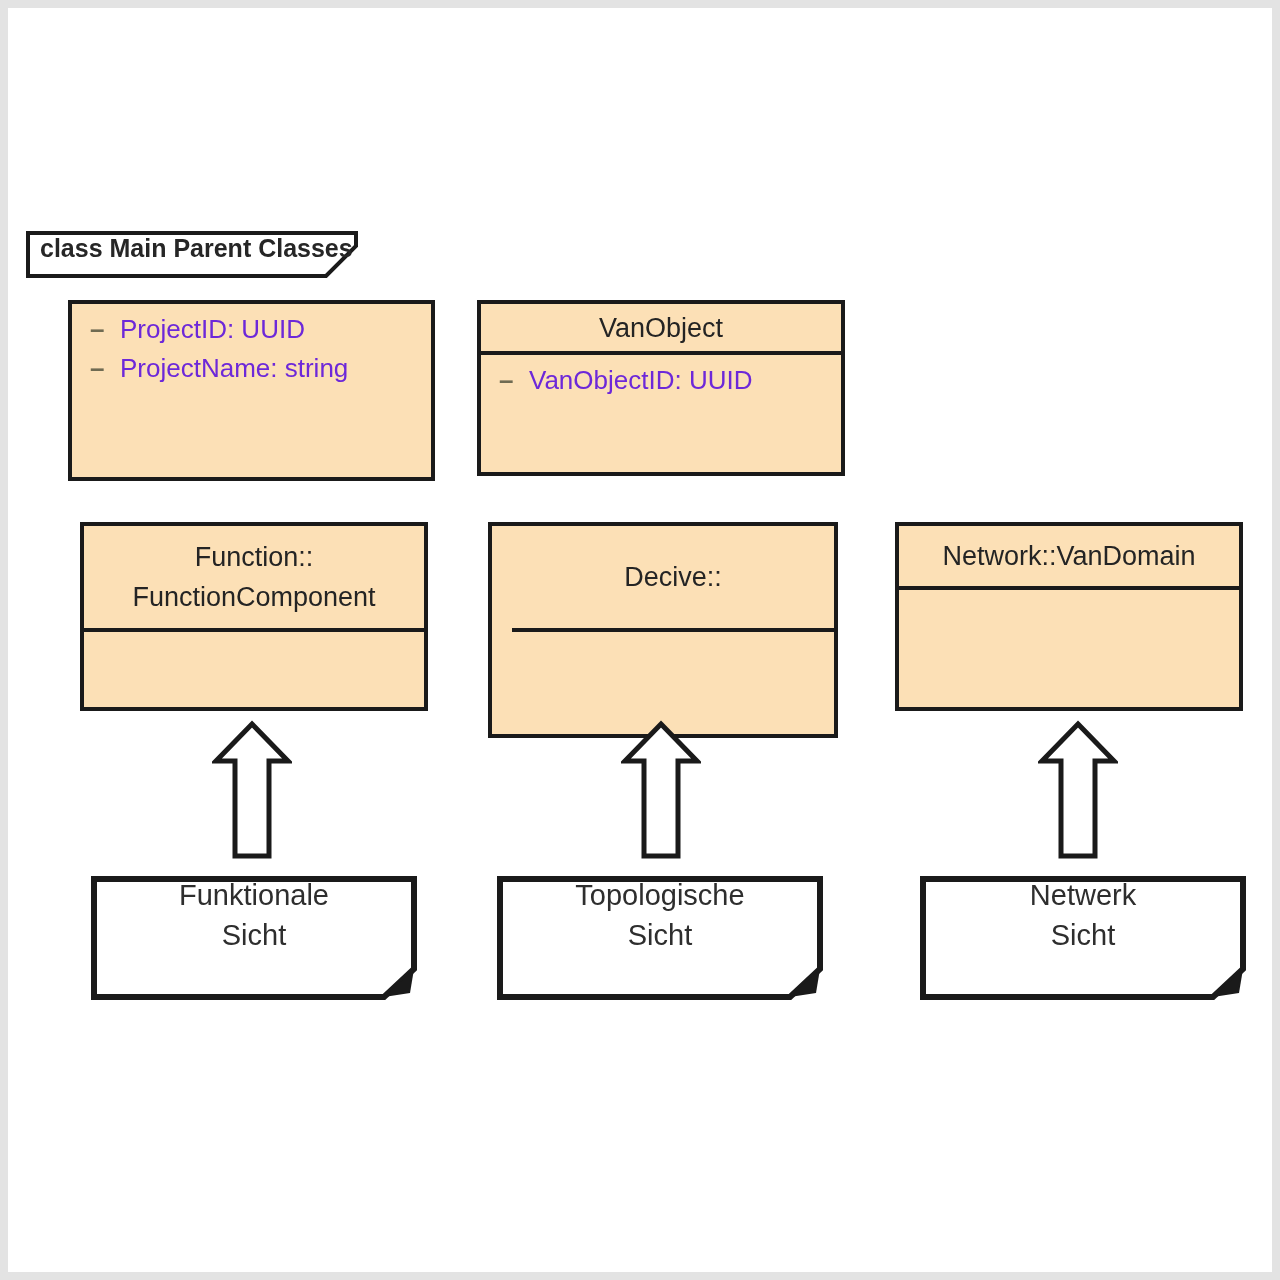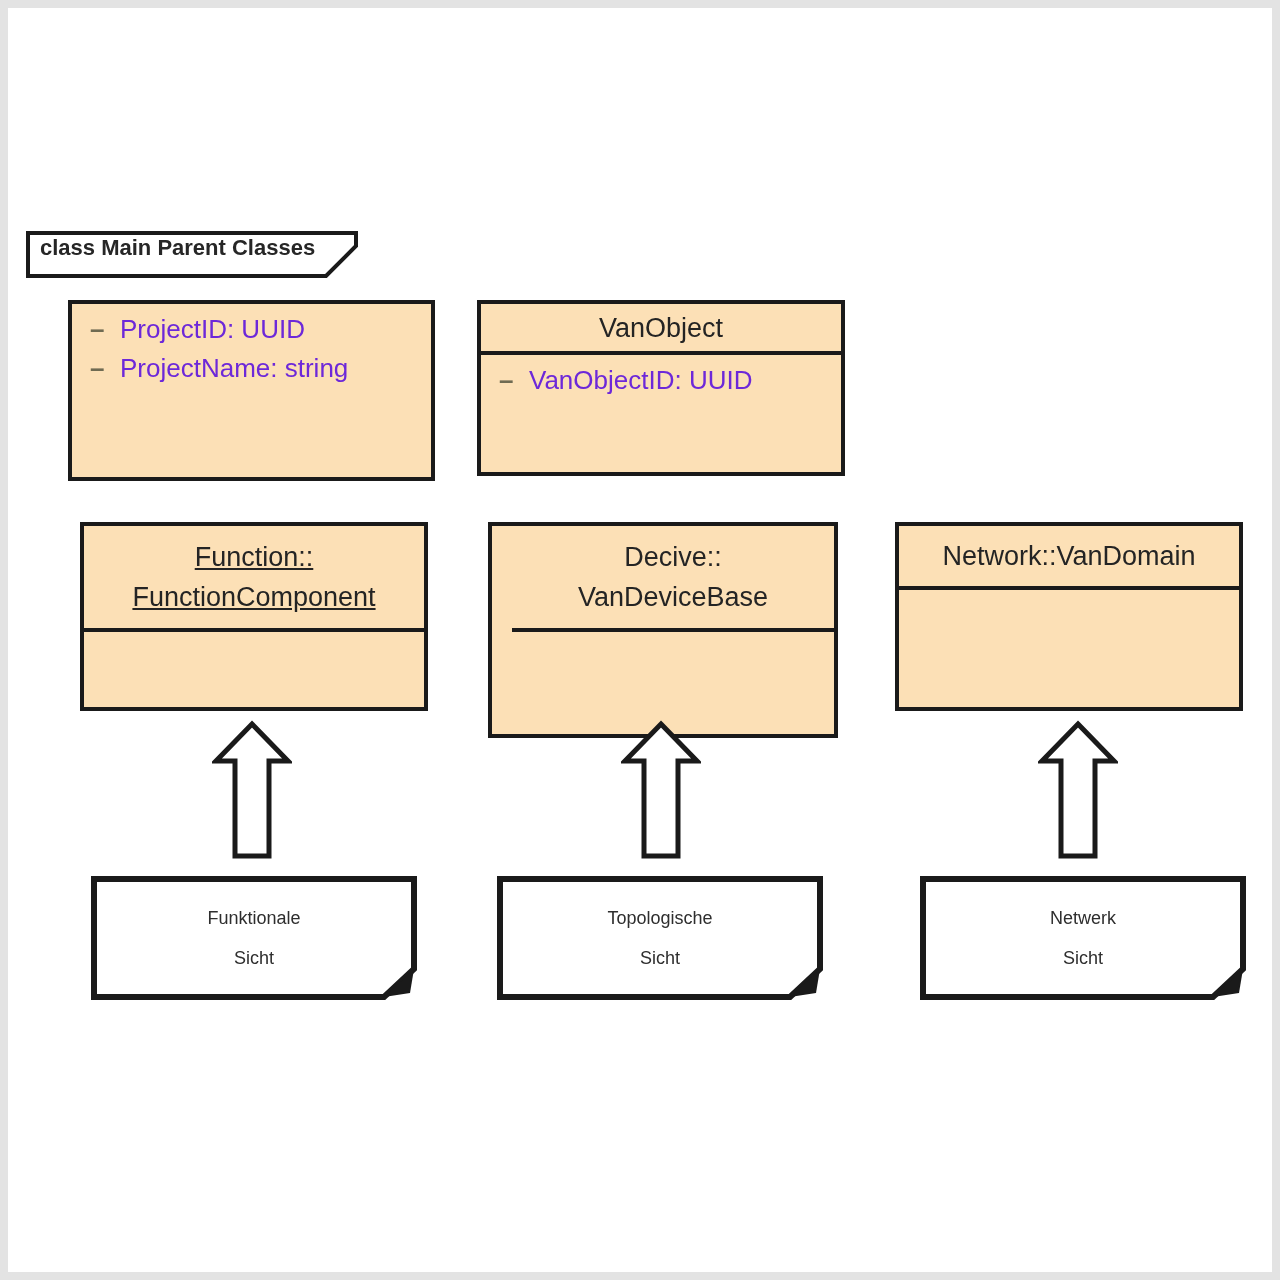--- a/index.html
+++ b/index.html
@@ -3,53 +3,53 @@
 <meta charset="utf-8">
 <style>
   html,body{margin:0;padding:0;background:#ffffff;}
   body{width:1280px;height:1280px;position:relative;font-family:"Liberation Sans",sans-serif;overflow:hidden;}
   .outer-frame{position:absolute;inset:0;border:8px solid #e3e3e3;pointer-events:none;z-index:50;}
 
   
   .frame-label{position:absolute;left:26px;top:231px;width:336px;height:50px;}
   .frame-label svg{position:absolute;left:0;top:0;}
   .frame-label .lbl-text{position:absolute;left:14px;top:0;height:34px;display:flex;align-items:center;
-    font-size:22px;font-weight:600;color:#262626;letter-spacing:0px;white-space:nowrap;}
+    font-size:25px;font-weight:600;color:#262626;letter-spacing:0px;white-space:nowrap;}
 
   
   .uml-class{position:absolute;background:#fce0b6;border:4px solid #1a1a1a;box-sizing:border-box;}
   .class-title{display:flex;flex-direction:column;align-items:center;justify-content:center;
     border-bottom:4px solid #1a1a1a;box-sizing:border-box;color:#242424;font-size:27px;line-height:40px;text-align:center;}
   .class-attrs{box-sizing:border-box;padding:10px 0 0 18px;}
   .attr-row{display:flex;align-items:baseline;height:39px;font-size:26px;}
   .attr-vis{color:#6f6b52;font-weight:700;width:30px;flex:0 0 30px;}
   .attr-text{color:#6d28d9;}
 
   .c-vanproject{left:68px;top:300px;width:367px;height:181px;}
   .c-vanproject .class-title{height:66px;}
   .c-vanobject{left:477px;top:300px;width:368px;height:176px;}
   .c-vanobject .class-title{height:51px;}
   .c-function{left:80px;top:522px;width:348px;height:189px;}
-  .c-function .class-title{height:106px;text-decoration:underline;}
+  .c-function .class-title{height:106px;}
   .c-device{left:488px;top:522px;width:350px;height:216px;padding-left:20px;}
   .c-device .class-title{height:106px;}
   .c-domain{left:895px;top:522px;width:348px;height:189px;}
   .c-domain .class-title{height:64px;}
 
   
   .block-arrow{position:absolute;width:80px;height:140px;}
   .arrow-1{left:212px;top:720px;}
   .arrow-2{left:621px;top:720px;}
   .arrow-3{left:1038px;top:720px;}
 
   
   .uml-note{position:absolute;width:328px;height:126px;}
   .uml-note svg{position:absolute;left:0;top:0;}
-  .note-text{position:absolute;inset:0;display:flex;flex-direction:column;align-items:center;justify-content:center;
-    color:#2e2e2e;font-size:18px;line-height:40px;text-align:center;}
+  .note-text{position:absolute;inset:0;display:flex;flex-direction:column;align-items:center;
+    color:#2e2e2e;font-size:29px;line-height:40px;text-align:center;}
   .note-1{left:90px;top:875px;}
   .note-2{left:496px;top:875px;}
   .note-3{left:919px;top:875px;}
 </style>
 </head>
 <body>
 
 <div class="outer-frame"></div>
 
 <div class="frame-label">
@@ -88,21 +88,20 @@
   <div class="class-title">
     <div>Function::</div>
     <div>FunctionComponent</div>
   </div>
   <div class="class-attrs"></div>
 </div>
 
 <div class="uml-class c-device">
   <div class="class-title">
     <div>Decive::</div>
-    <div>VanDeviceBase</div>
   </div>
   <div class="class-attrs"></div>
 </div>
 
 <div class="uml-class c-domain">
   <div class="class-title">
     <div>Network::VanDomain</div>
   </div>
   <div class="class-attrs"></div>
 </div>

